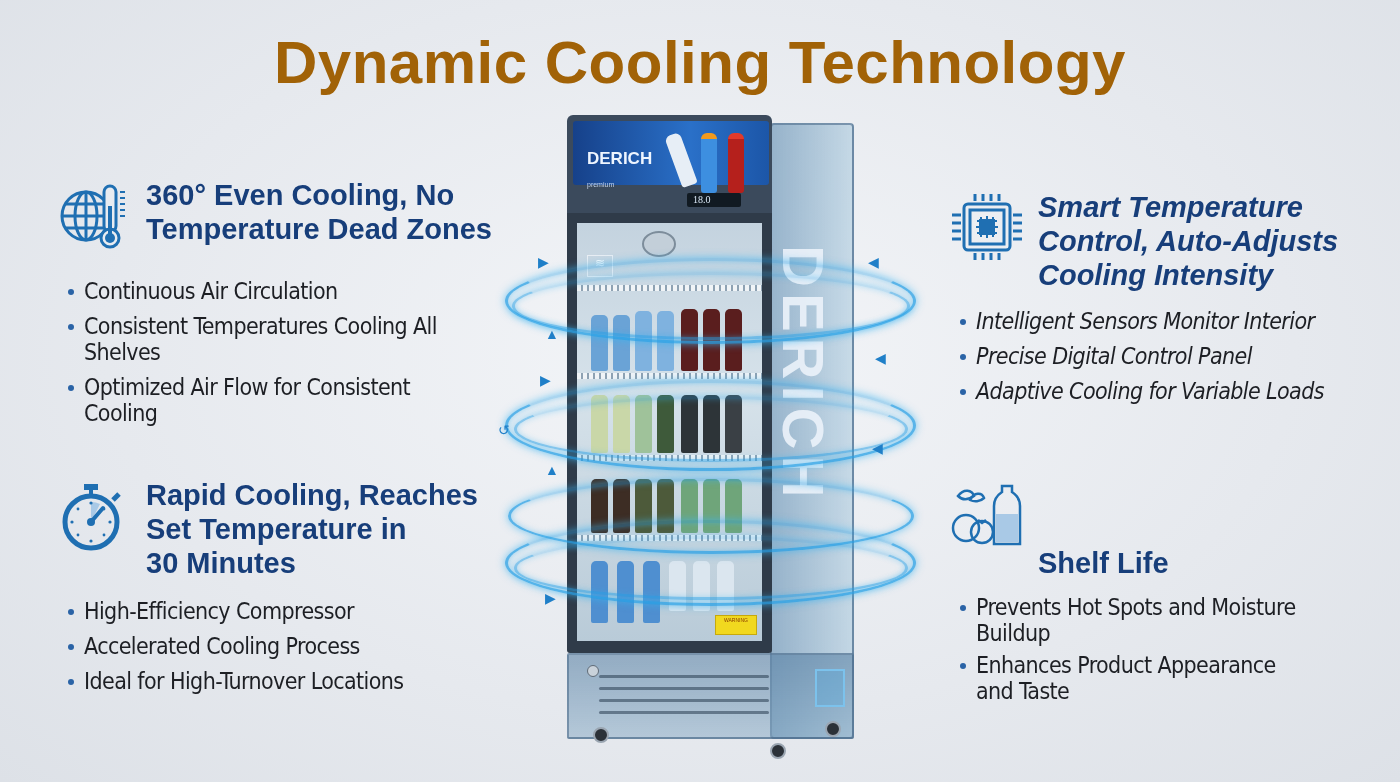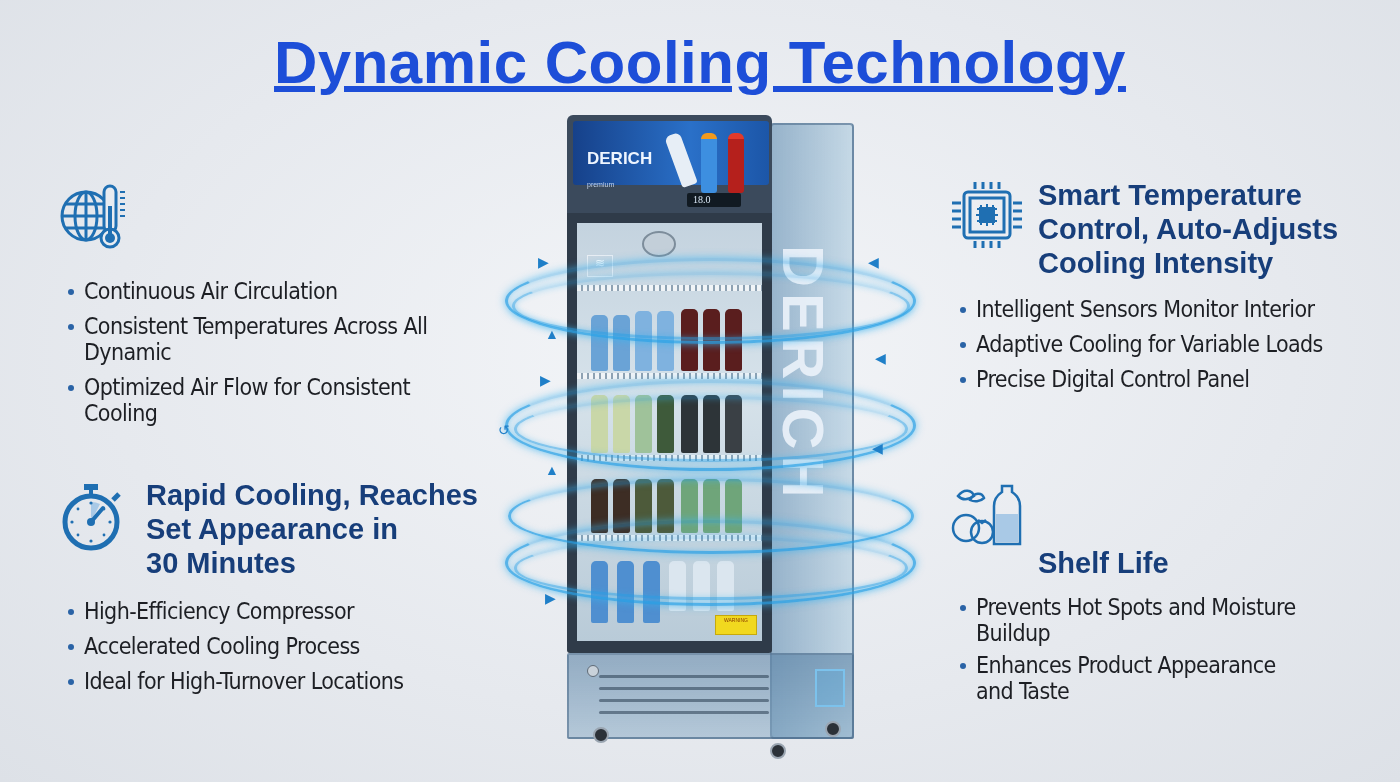--- a/index.html
+++ b/index.html
@@ -3,21 +3,21 @@
 <meta charset="utf-8">
 <style>
   html, body { margin: 0; padding: 0; }
   body {
     width: 1400px; height: 782px; overflow: hidden; position: relative;
     background: radial-gradient(ellipse at 50% 45%, #f3f5f8 0%, #e6e9ee 60%, #dde1e7 100%);
     font-family: "Liberation Sans", sans-serif;
   }
   .title {
     position: absolute; left: 0; right: 0; top: 28px; text-align: center;
-    font-size: 60px; font-weight: bold; color: #1d4ed8; letter-spacing: 0.5px; text-decoration: underline;
+    font-size: 60px; font-weight: bold; color: #a16207; letter-spacing: 0.5px;
   }
   .feature { position: absolute; }
   .feature .head { display: flex; align-items: flex-start; }
   .feature .icon { width: 74px; height: 74px; flex: none; margin-right: 14px; }
   .feature h2 {
     margin: 0; font-size: 29px; line-height: 34px; font-weight: bold; color: #173e7a;
   }
   .feature ul { margin: 0; padding: 0; list-style: none; }
   .feature li {
     position: relative; padding-left: 18px; font-size: 23px; line-height: 26px;
@@ -25,21 +25,21 @@
     font-stretch: condensed; letter-spacing: -0.6px;
   }
   .feature li::before {
     content: ""; position: absolute; left: 2px; top: 11px; width: 6px; height: 6px;
     border-radius: 50%; background: #2a63a6;
   }
   #f1 { left: 58px; top: 178px; width: 440px; }
   #f1 ul { margin-top: 26px; margin-left: 8px; }
   #f2 { left: 58px; top: 478px; width: 440px; }
   #f2 ul { margin-top: 18px; margin-left: 8px; }
-  #f3 { left: 950px; top: 178px; width: 430px; }
+  #f3 { left: 950px; top: 190px; width: 430px; font-style: italic; }
   #f3 ul { margin-top: 16px; margin-left: 8px; }
   #f4 { left: 950px; top: 478px; width: 430px; }
   #f4 ul { margin-top: 14px; margin-left: 8px; }
   #f4 li { margin-bottom: 6px; }
 
   
   .fridge { position: absolute; left: 565px; top: 115px; width: 290px; height: 645px; }
   .cabinet-side {
     position: absolute; left: 205px; top: 8px; width: 80px; height: 612px;
     background: linear-gradient(90deg, rgba(80,130,170,0.55), rgba(150,190,215,0.45));
@@ -123,24 +123,28 @@
       <circle cx="52" cy="60" r="5" fill="#1f6fb2"></circle>
       <rect x="50" y="28" width="4" height="30" fill="#1f6fb2"></rect>
       <g stroke="#1f6fb2" stroke-width="2">
         <line x1="62" y1="14" x2="67" y2="14"></line>
           <line x1="62" y1="20" x2="67" y2="20"></line>
         <line x1="62" y1="26" x2="67" y2="26"></line>
           <line x1="62" y1="32" x2="67" y2="32"></line>
         <line x1="62" y1="38" x2="67" y2="38"></line>
       </g>
     </svg>
+    <h2>
+      <span>360° Even Cooling, No</span><br>
+      <span>Temperature Dead Zones</span>
+    </h2>
   </div>
   <ul>
     <li>Continuous Air Circulation</li>
-    <li style="width:360px">Consistent Temperatures Across All Dynamic</li>
+    <li style="width:360px">Consistent Temperatures Cooling All Shelves</li>
     <li style="width:370px">Optimized Air Flow for Consistent Cooling</li>
   </ul>
 </div>
 
 <div class="feature" id="f2">
   <div class="head">
     <svg class="icon" viewBox="0 0 74 74">
       <g fill="none" stroke="#1f6fb2">
         <circle cx="33" cy="44" r="26" stroke-width="5"></circle>
         <rect x="26" y="6" width="14" height="6" fill="#1f6fb2" stroke="none"></rect>
@@ -156,21 +160,21 @@
         <circle cx="14" cy="44" r="1.6"></circle>
           <circle cx="52" cy="44" r="1.6"></circle>
         <circle cx="20" cy="31" r="1.4"></circle>
           <circle cx="46" cy="57" r="1.4"></circle>
         <circle cx="20" cy="57" r="1.4"></circle>
           <circle cx="46" cy="31" r="1.4"></circle>
       </g>
     </svg>
     <h2>
       <span>Rapid Cooling, Reaches</span><br>
-      <span>Set Appearance in</span><br>
+      <span>Set Temperature in</span><br>
       <span>30 Minutes</span>
     </h2>
   </div>
   <ul>
     <li>High-Efficiency Compressor</li>
     <li>Accelerated Cooling Process</li>
     <li>Ideal for High-Turnover Locations</li>
   </ul>
 </div>
 
@@ -210,22 +214,22 @@
       </g>
     </svg>
     <h2>
       <span>Smart Temperature</span><br>
       <span>Control, Auto-Adjusts</span><br>
       <span>Cooling Intensity</span>
     </h2>
   </div>
   <ul>
     <li>Intelligent Sensors Monitor Interior</li>
+    <li>Precise Digital Control Panel</li>
     <li>Adaptive Cooling for Variable Loads</li>
-    <li>Precise Digital Control Panel</li>
   </ul>
 </div>
 
 <div class="feature" id="f4">
   <div class="head">
     <svg class="icon" viewBox="0 0 74 74">
       <g fill="none" stroke="#1f6fb2" stroke-width="2.5">
         <path d="M8 18 C14 10 22 12 24 18 C18 22 12 22 8 18 Z"></path>
         <path d="M20 22 C24 14 32 14 34 20 C30 24 24 24 20 22 Z"></path>
         <circle cx="16" cy="50" r="13"></circle>

